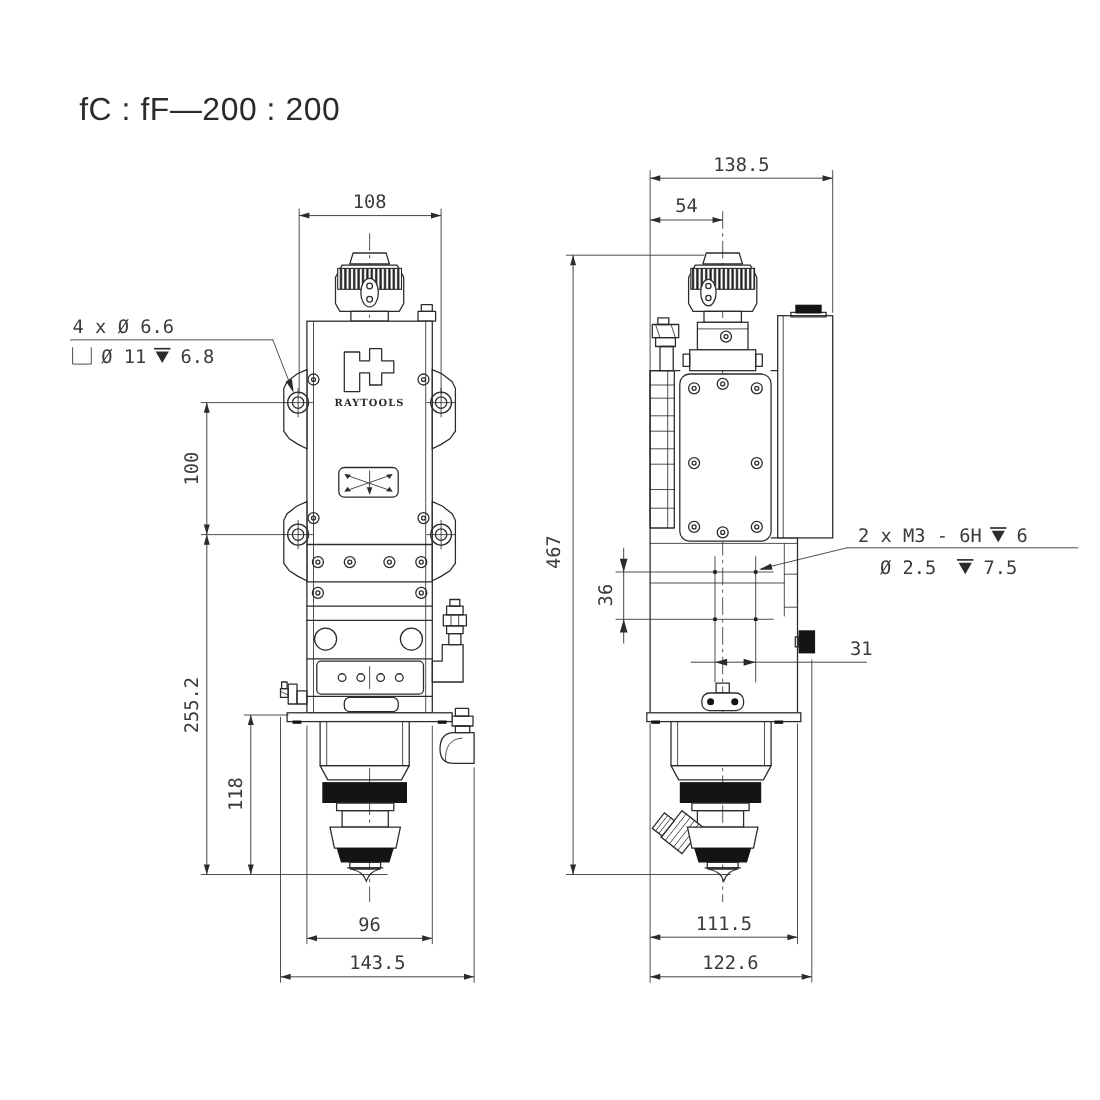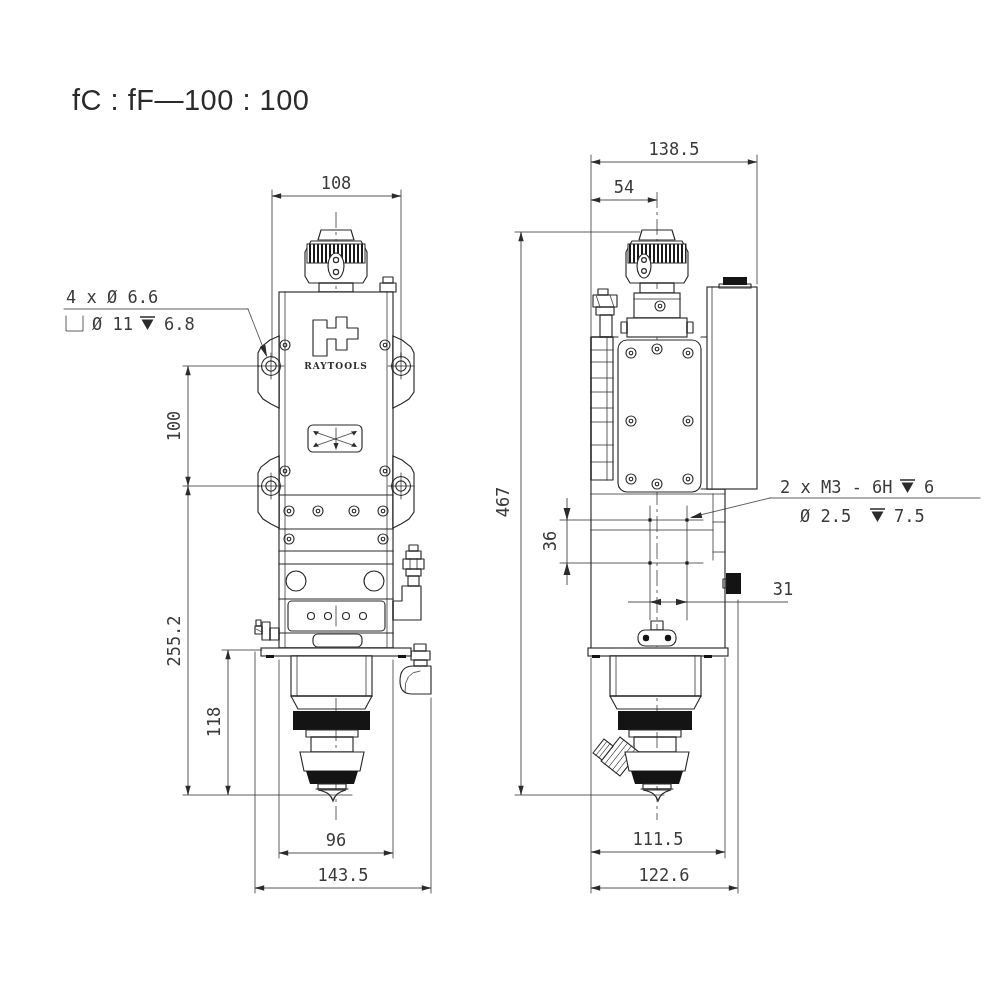--- a/index.html
+++ b/index.html
@@ -13,21 +13,21 @@
   .b{fill:#141414;stroke:none;}
   .w{fill:#fff;stroke:#2b2b2b;stroke-width:1.15;}
   .cl{fill:none;stroke:#3c3c3c;stroke-width:0.8;stroke-dasharray:16 4 3 4;}
   text.d{font-family:"DejaVu Sans Mono","Liberation Mono",monospace;font-size:17px;fill:#3a3a3a;}
   text.bn{font-family:"DejaVu Serif",serif;font-size:9px;font-weight:bold;letter-spacing:1px;fill:#2b2b2b;}
 </style>
 </head>
 <body>
 
 <div class="stage">
-  <div class="title">fC : fF—100 : 100</div>
+  <div class="title">fC : fF—200 : 200</div>
 
   <svg width="1000" height="1000" viewBox="0 0 1000 1000">
     <defs>
       <marker id="arr" viewBox="0 0 12 8" refX="12" refY="4" markerWidth="12" markerHeight="8" orient="auto-start-reverse">
         <path d="M12,4 L0.5,0.6 L0.5,7.4 Z" fill="#2b2b2b"></path>
       </marker>
       <pattern id="knurl" patternUnits="userSpaceOnUse" width="4" height="20">
         <rect width="4" height="20" fill="#fff"></rect>
         <rect x="1" width="2" height="20" fill="#1a1a1a"></rect>
       </pattern>

